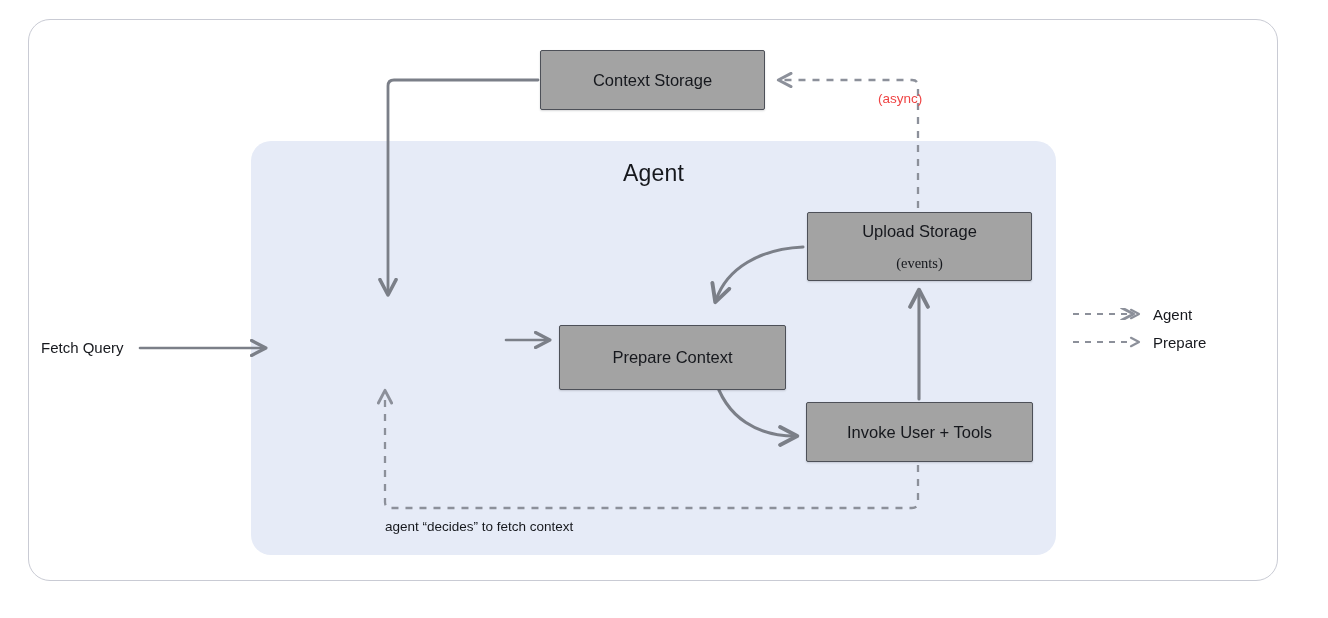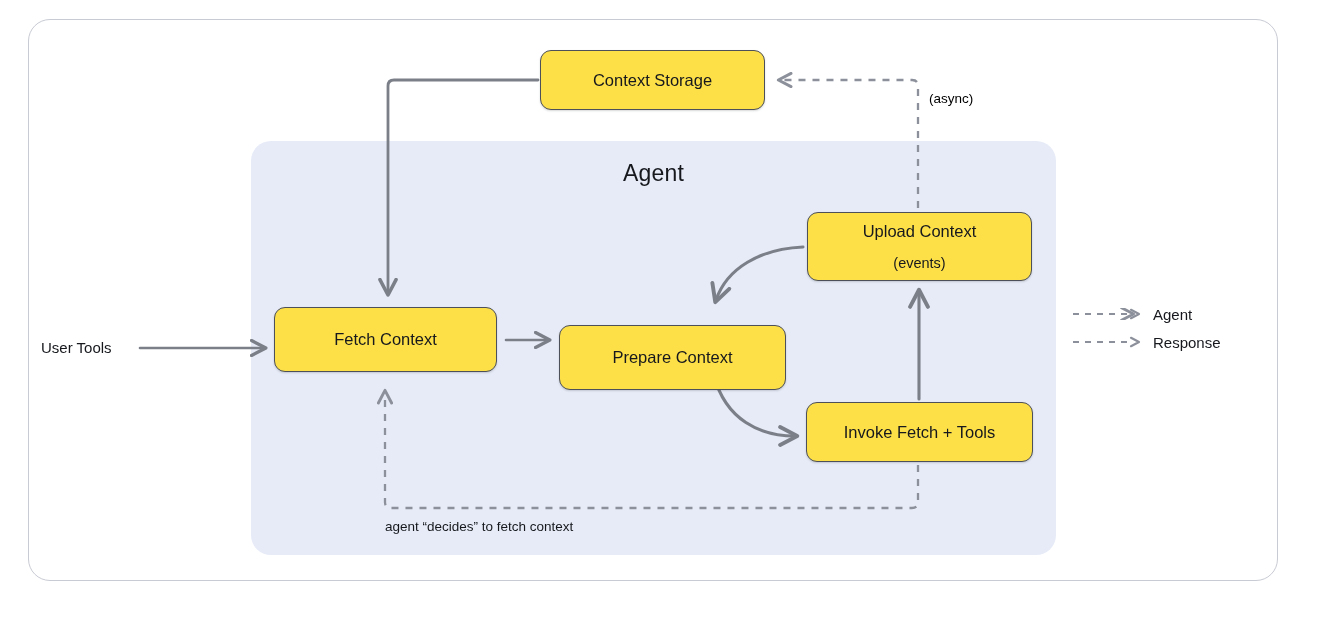--- a/index.html
+++ b/index.html
@@ -41,23 +41,23 @@
     left: 251px;
     top: 160px;
     width: 805px;
     text-align: center;
     font-size: 23px;
     color: #16181d;
     letter-spacing: 0.2px;
   }
   .node {
     position: absolute;
-    background: #fde047;
+    background: #a3a3a3;
     border: 1.7px solid #4d5058;
-    border-radius: 11px;
+    border-radius: 2px;
     box-sizing: border-box;
     display: flex;
     flex-direction: column;
     align-items: center;
     justify-content: center;
     color: #16181d;
     font-size: 16.5px;
     line-height: 1.15;
     box-shadow: 0 1px 2px rgba(20,22,28,0.17);
     text-align: center;
@@ -73,34 +73,35 @@
   }
   #node-upload-context {
     left: 807px; top: 212px; width: 225px; height: 69px;
   }
   #node-invoke-llms {
     left: 806px; top: 402px; width: 227px; height: 60px;
   }
   .node-sub {
     font-size: 14.5px;
     margin-top: 14px;
+    font-family: Liberation Serif, serif;
   }
   #user-query-label {
     position: absolute;
     left: 41px;
     top: 339px;
     font-size: 15px;
     color: #16181d;
   }
   #async-label {
     position: absolute;
-    left: 929px;
+    left: 878px;
     top: 91px;
     font-size: 13.5px;
-    color: #000000;
+    color: #ef4444;
   }
   #decides-label {
     position: absolute;
     left: 385px;
     top: 519px;
     width: 534px;
     font-size: 13.5px;
     color: #16181d;
   }
   #legend {
@@ -166,51 +167,48 @@
 
     <path d="M918,208 L918,86 Q918,80 912,80 L780,80" fill="none" stroke="#8c909a" stroke-width="2.3" stroke-linecap="butt" stroke-dasharray="7 7" marker-end="url(#arrow-dashed)"></path>
 
     <path d="M918,465 L918,502 Q918,508 912,508 L391,508 Q385,508 385,502 L385,392" fill="none" stroke="#8c909a" stroke-width="2.3" stroke-linecap="butt" stroke-dasharray="7 7" marker-end="url(#arrow-dashed)"></path>
   </svg>
 
   <div class="node" id="node-context-storage">
     <span>Context Storage</span>
   </div>
 
-  <div class="node" id="node-fetch-context">
-    <span>Fetch Context</span>
-  </div>
 
   <div class="node" id="node-prepare-context">
     <span>Prepare Context</span>
   </div>
 
   <div class="node" id="node-upload-context">
-    <span>Upload Context</span>
+    <span>Upload Storage</span>
     <span class="node-sub">(events)</span>
   </div>
 
   <div class="node" id="node-invoke-llms">
-    <span>Invoke Fetch + Tools</span>
-  </div>
-
-  <div id="user-query-label">User Tools</div>
+    <span>Invoke User + Tools</span>
+  </div>
+
+  <div id="user-query-label">Fetch Query</div>
   <div id="async-label">(async)</div>
   <div id="decides-label">agent “decides” to fetch context</div>
 
   <div id="legend">
     <div class="legend-row">
       <svg class="legend-line" viewBox="0 0 72 12">
         <path d="M1,6 L60,6" fill="none" stroke="#8c909a" stroke-width="2.2" stroke-dasharray="6 6" marker-end="url(#arrow-dashed)"></path>
         <path d="M59,1.8 L67,6 L59,10.2" fill="none" stroke="#8c909a" stroke-width="2.2" stroke-linecap="round" stroke-linejoin="round"></path>
       </svg>
       <span class="legend-label">Agent</span>
     </div>
     <div class="legend-row">
       <svg class="legend-line" viewBox="0 0 72 12">
         <path d="M1,6 L60,6" fill="none" stroke="#8c909a" stroke-width="2.2" stroke-dasharray="6 6"></path>
         <path d="M59,1.8 L67,6 L59,10.2" fill="none" stroke="#8c909a" stroke-width="2.2" stroke-linecap="round" stroke-linejoin="round"></path>
       </svg>
-      <span class="legend-label">Response</span>
+      <span class="legend-label">Prepare</span>
     </div>
   </div>
 
 </div>
 
 </body></html>

